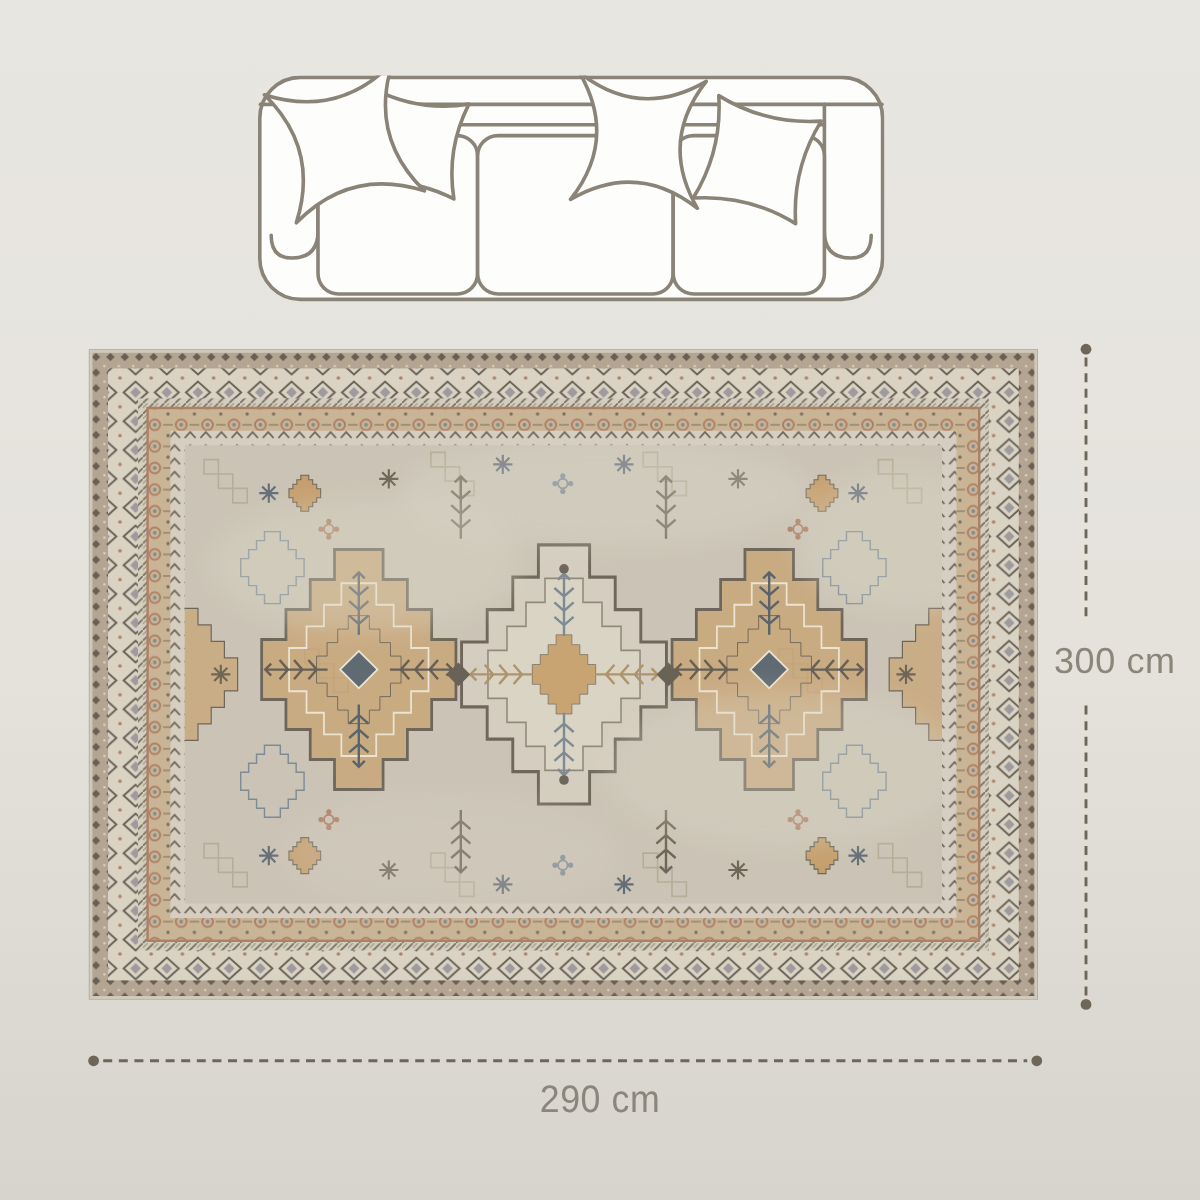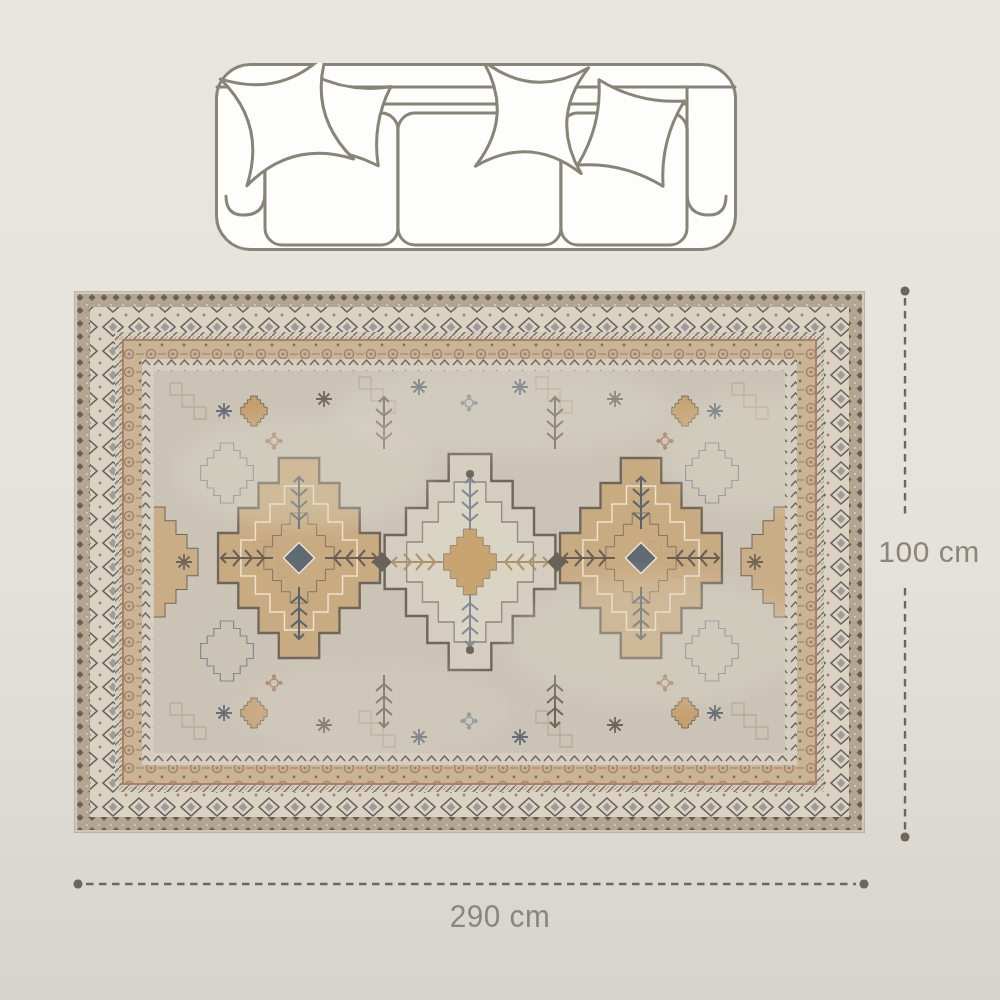--- a/index.html
+++ b/index.html
@@ -239,15 +239,15 @@
       <line x1="905" y1="298" x2="905" y2="518" stroke-width="2.4" stroke-dasharray="7.5 5.5"></line>
       <line x1="905" y1="588" x2="905" y2="830" stroke-width="2.4" stroke-dasharray="7.5 5.5"></line>
       <circle cx="905" cy="837" r="4.5" stroke="none"></circle>
 
       <circle cx="78" cy="884" r="4.5" stroke="none"></circle>
       <line x1="86" y1="884" x2="856" y2="884" stroke-width="2.4" stroke-dasharray="7.5 5.5"></line>
       <circle cx="864" cy="884" r="4.5" stroke="none"></circle>
     </g>
   </svg>
 
-  <div class="dim-label height">100 cm</div>
+  <div class="dim-label height">300 cm</div>
   <div class="dim-label width">290 cm</div>
 </div>
 
 </body></html>

